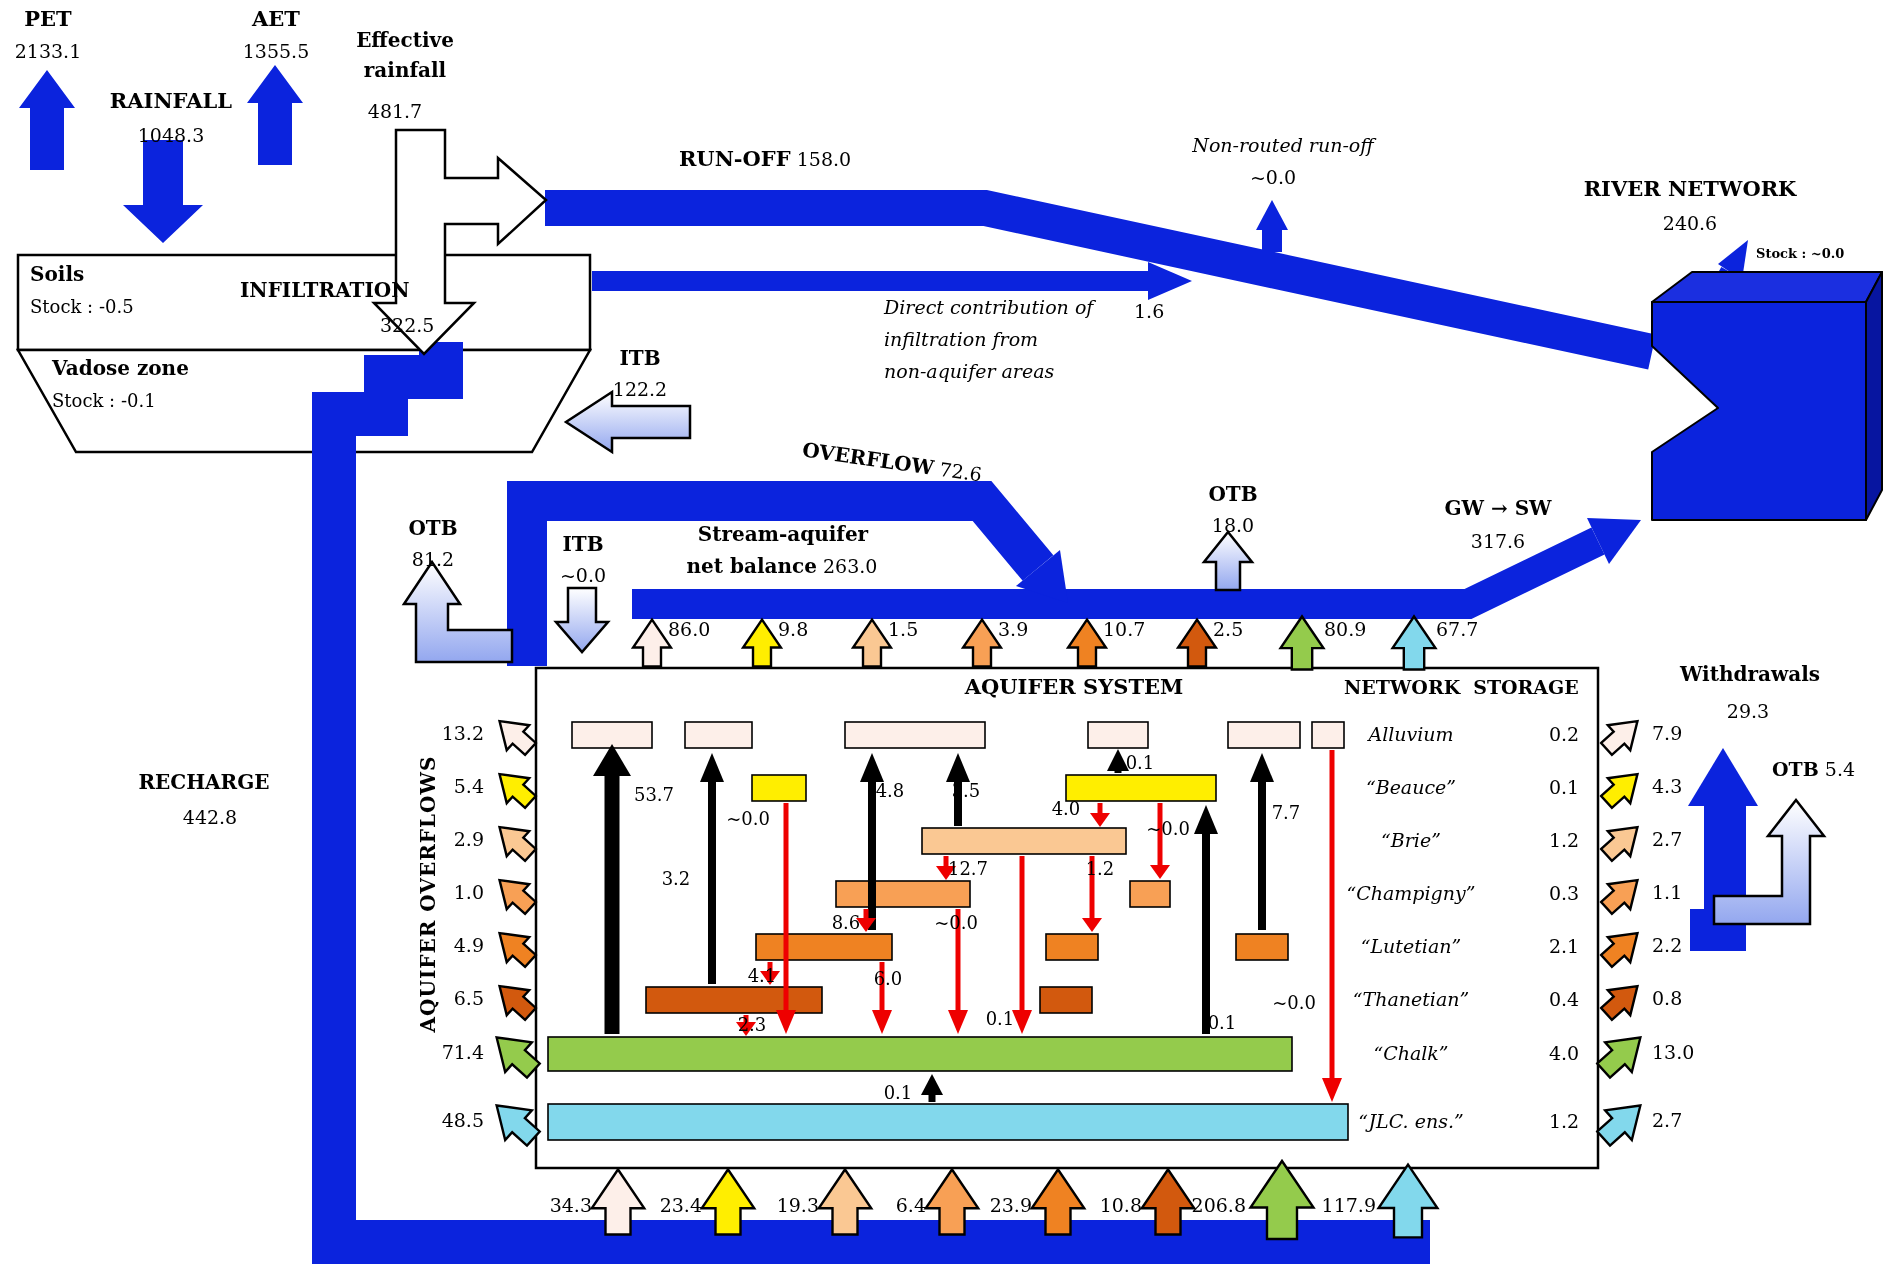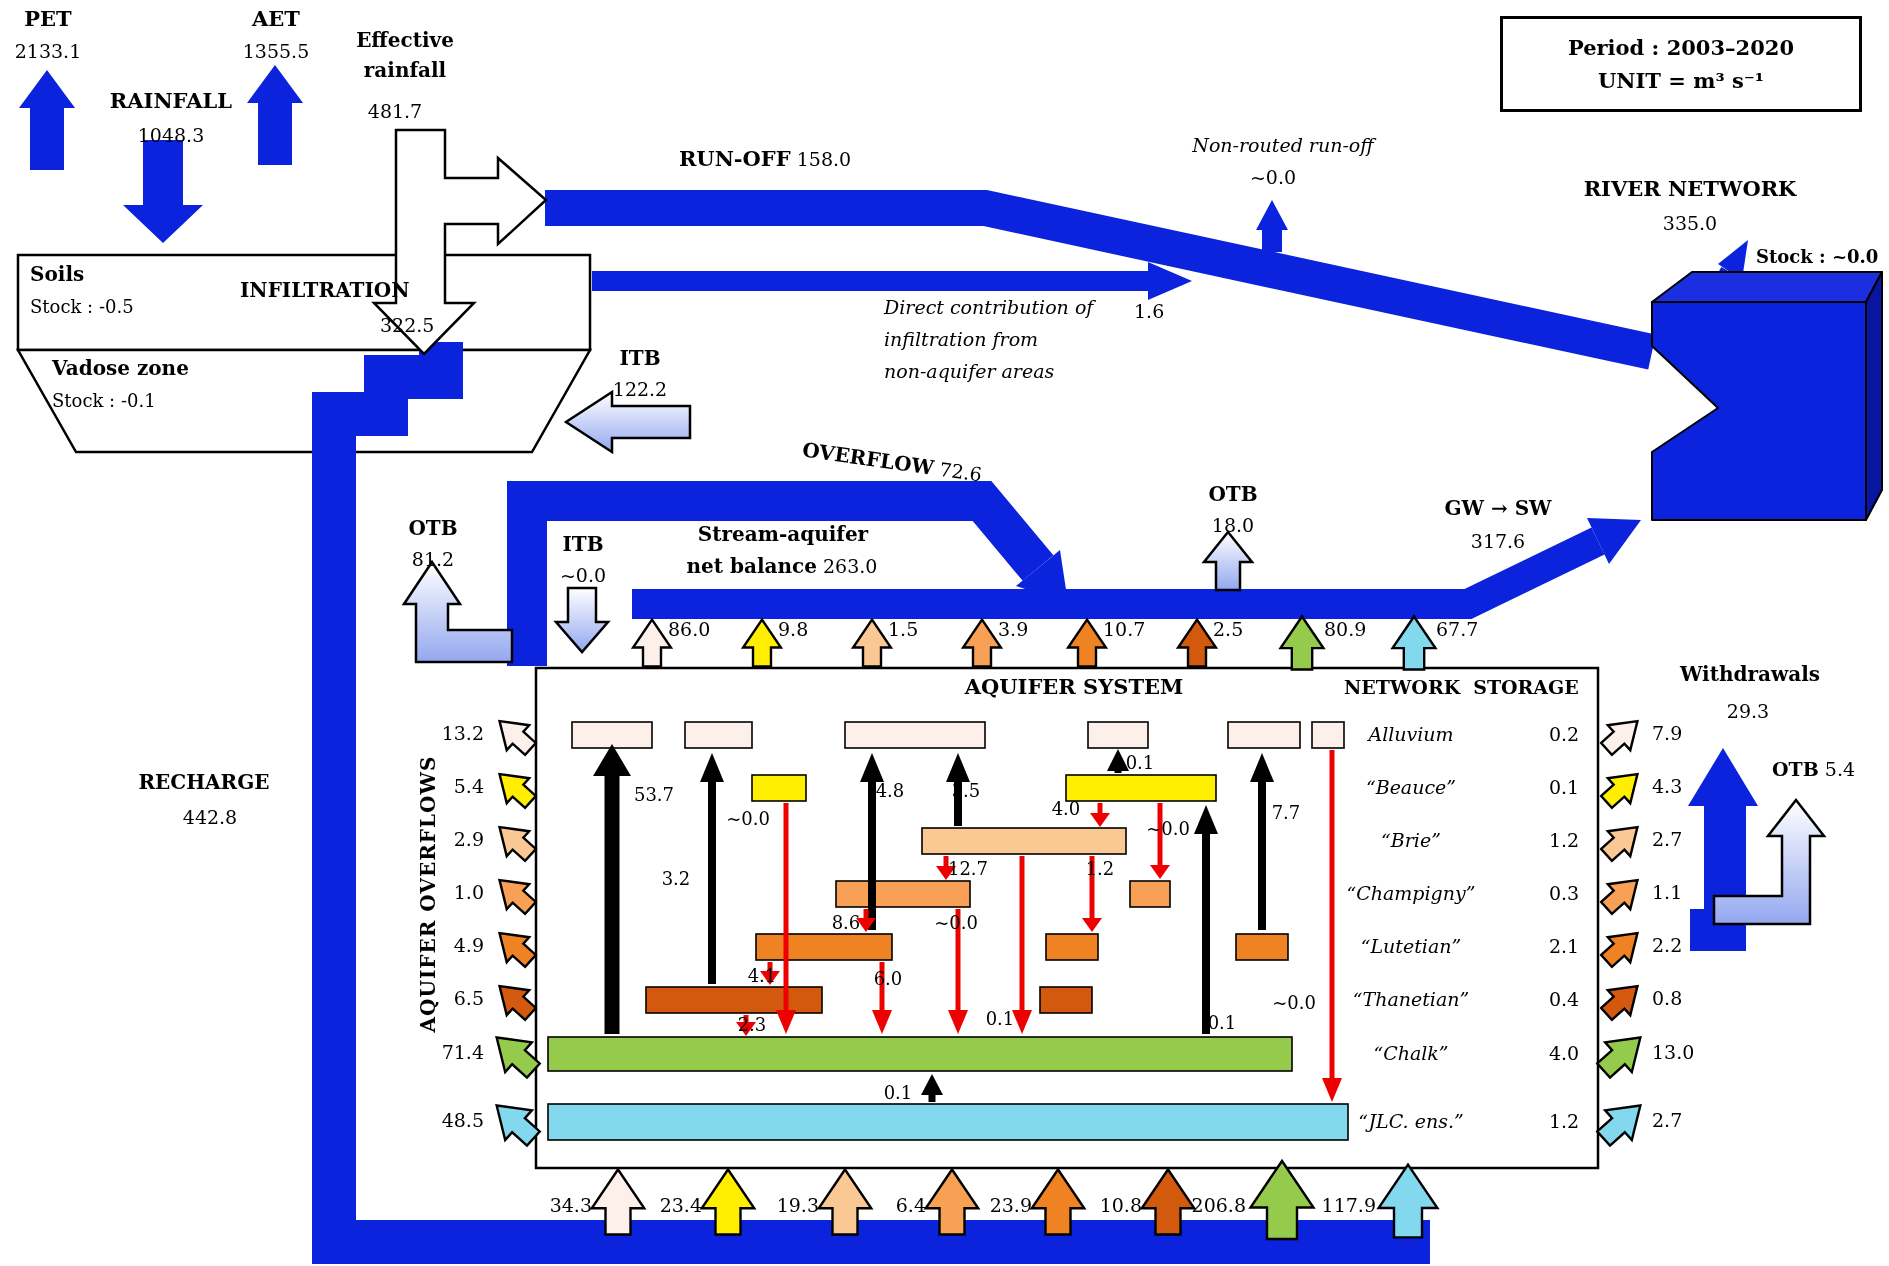--- a/index.html
+++ b/index.html
@@ -7,21 +7,21 @@
   .canvas { position:relative; width:1889px; height:1266px; background:#fff; overflow:hidden;border-radius:20px; }
   svg.layer { position:absolute; left:0; top:0; }
   .lbl { position:absolute; font-size:19px; line-height:1.2; white-space:nowrap; }
   .b { font-weight:bold; }
   .i { font-style:italic; }
   .c { text-align:center; }
   .r { text-align:right; }
   .s21 { font-size:21px; }
   .s20 { font-size:20px; }
   .s18 { font-size:18px; }
-  .s17 { font-size:18px; }
+  .s17 { font-size:13px; }
   .rot8 { transform:rotate(8deg); }
   .rotv { transform:rotate(-90deg); letter-spacing:1px; }
   .period-box { position:absolute; left:1500px; top:16px; width:362px; height:96px;
     border:3px solid #000; display:flex; flex-direction:column; justify-content:center;
     gap:8px; text-align:center; }
 </style>
 </head>
 <body>
 
 <div class="canvas">
@@ -200,33 +200,29 @@
 <div class="lbl b s20 c" style="left:340px;top:58px;width:130px">rainfall</div>
 <div class="lbl c" style="left:340px;top:100px;width:110px">481.7</div>
 
 <div class="lbl c" style="left:645px;top:146px;width:240px">
   <span class="b s21">RUN-OFF</span>
   <span>158.0</span>
 </div>
 <div class="lbl i c" style="left:1178px;top:134px;width:210px">Non-routed run-off</div>
 <div class="lbl c" style="left:1218px;top:166px;width:110px">~0.0</div>
 <div class="lbl b s21 c" style="left:1560px;top:176px;width:260px">RIVER NETWORK</div>
-<div class="lbl c" style="left:1620px;top:212px;width:140px">335.0</div>
+<div class="lbl c" style="left:1620px;top:212px;width:140px">240.6</div>
 <div class="lbl b s17" style="left:1756px;top:246px">Stock : ~0.0</div>
 <div class="lbl i" style="left:884px;top:296px">Direct contribution of</div>
 <div class="lbl i" style="left:884px;top:328px">infiltration from</div>
 <div class="lbl i" style="left:884px;top:360px">non-aquifer areas</div>
 <div class="lbl" style="left:1134px;top:300px">1.6</div>
 <div class="lbl b s20 c" style="left:1428px;top:496px;width:140px">GW → SW</div>
 <div class="lbl c" style="left:1438px;top:530px;width:120px">317.6</div>
 
-<div class="period-box">
-  <div class="b s21">Period : 2003–2020</div>
-  <div class="b s21">UNIT = m³ s⁻¹</div>
-</div>
 
 <div class="lbl b s20" style="left:30px;top:262px">Soils</div>
 <div class="lbl s18" style="left:30px;top:296px">Stock : -0.5</div>
 <div class="lbl b s20" style="left:240px;top:278px">INFILTRATION</div>
 <div class="lbl" style="left:380px;top:314px">322.5</div>
 <div class="lbl b s20" style="left:52px;top:356px">Vadose zone</div>
 <div class="lbl s18" style="left:52px;top:390px">Stock : -0.1</div>
 <div class="lbl b s20 c" style="left:600px;top:346px;width:80px">ITB</div>
 <div class="lbl c" style="left:592px;top:378px;width:96px">122.2</div>
 

